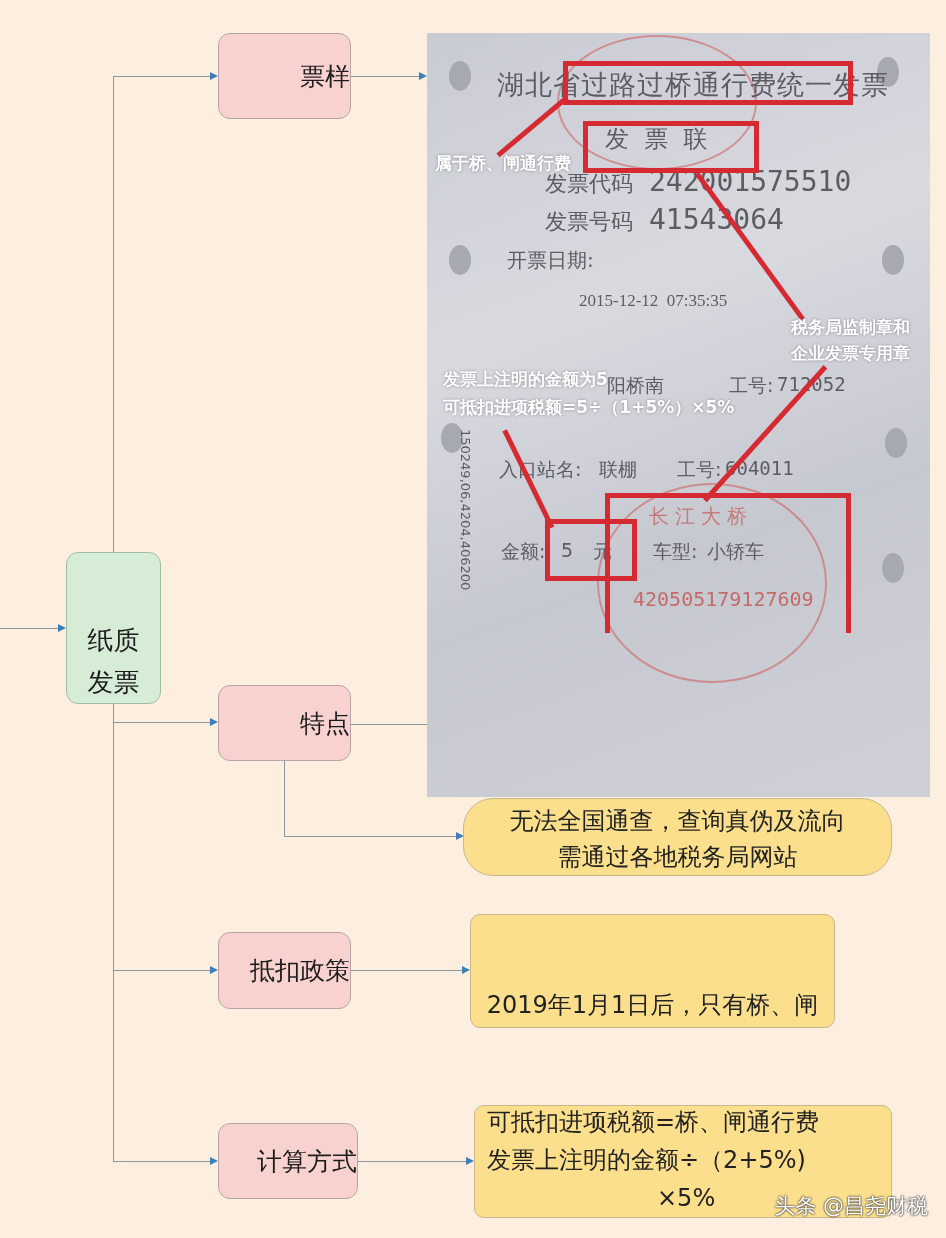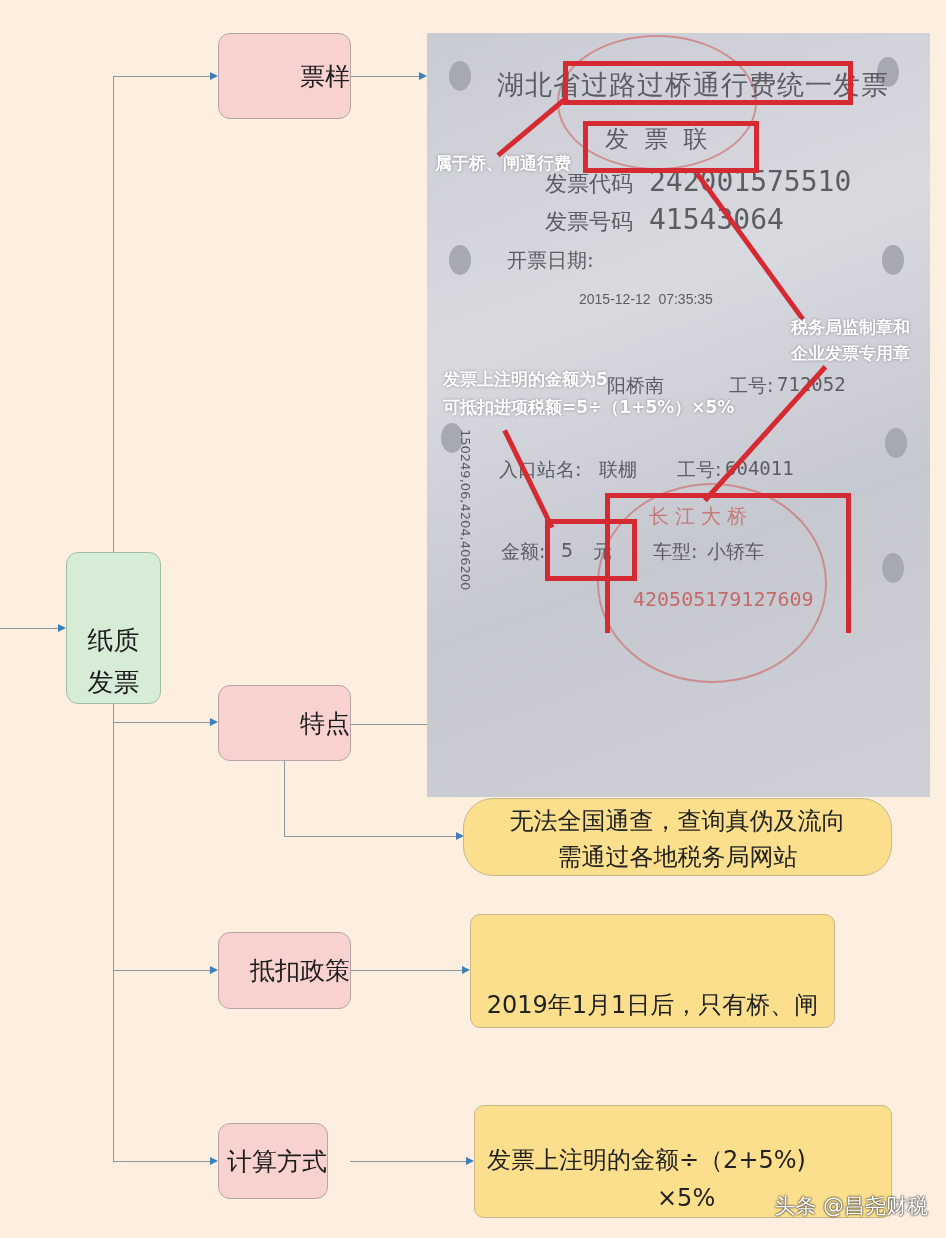--- a/index.html
+++ b/index.html
@@ -64,38 +64,39 @@
 </div>
 
 <div class="node node-pink" style="left:218px; top:685px; width:133px; height:76px;">
   <span>特点</span>
 </div>
 
 <div class="node node-pink" style="left:218px; top:932px; width:133px; height:77px;">
   <span>抵扣政策</span>
 </div>
 
-<div class="node node-pink" style="left:218px; top:1123px; width:110px; height:76px;">
+<div class="node node-pink" style="left:218px; top:1123px; width:140px; height:76px;">
   <span>计算方式</span>
 </div>
 
 <div class="node node-yellow pill" style="left:463px; top:697px; width:429px; height:56px;">
   <span>非增值税管理新系统开具</span>
 </div>
 
 <div class="node node-yellow pill" style="left:463px; top:798px; width:429px; height:78px; line-height:36px;">
   <span>无法全国通查，查询真伪及流向</span>
   <span>需通过各地税务局网站</span>
 </div>
 
 <div class="node node-yellow rect-y" style="left:470px; top:914px; width:365px; height:114px; line-height:44px;">
   <span>2019年1月1日后，只有桥、闸</span>
 </div>
 
 <div class="node node-yellow rect-y" style="left:474px; top:1105px; width:418px; height:113px; line-height:38px; align-items:flex-start; padding-left:12px;">
+  <span>可抵扣进项税额=桥、闸通行费</span>
   <span>发票上注明的金额÷（2+5%)</span>
   <span style="padding-left:170px;">×5%</span>
 </div>
 
 <div class="photo">
 
   <div class="hole" style="left:22px; top:28px;"></div>
   <div class="hole" style="left:450px; top:24px;"></div>
   <div class="hole" style="left:22px; top:212px;"></div>
   <div class="hole" style="left:455px; top:212px;"></div>
@@ -106,21 +107,21 @@
   <div class="stamp" style="left:130px; top:2px; width:200px; height:135px;"></div>
   <div class="stamp" style="left:170px; top:450px; width:230px; height:200px;"></div>
 
   <div class="ptext" style="left:70px; top:34px; font-size:27px; letter-spacing:1px;">湖北省过路过桥通行费统一发票</div>
   <div class="ptext" style="left:178px; top:90px; font-size:24px; white-space:pre;">发  票  联</div>
   <div class="ptext" style="left:118px; top:136px; font-size:22px;">发票代码</div>
   <div class="ptext" style="left:222px; top:132px; font-size:28px; font-family:'DejaVu Sans Mono', monospace;">242001575510</div>
   <div class="ptext" style="left:118px; top:174px; font-size:22px;">发票号码</div>
   <div class="ptext" style="left:222px; top:170px; font-size:28px; font-family:'DejaVu Sans Mono', monospace;">41543064</div>
   <div class="ptext" style="left:80px; top:214px; font-size:20px;">开票日期:</div>
-  <div class="ptext" style="left:152px; top:258px; font-size:14px; font-family:Liberation Sans, sans-serif; white-space:pre;">2015-12-12  07:35:35</div>
+  <div class="ptext" style="left:152px; top:258px; font-size:17px; font-family:Liberation Serif, serif; white-space:pre;">2015-12-12  07:35:35</div>
   <div class="ptext" style="left:180px; top:340px; font-size:19px;">阳桥南</div>
   <div class="ptext" style="left:302px; top:340px; font-size:19px;">工号:</div>
   <div class="ptext" style="left:350px; top:340px; font-size:19px; font-family:'DejaVu Sans Mono', monospace;">712052</div>
   <div class="ptext" style="left:72px; top:424px; font-size:19px;">入口站名:</div>
   <div class="ptext" style="left:172px; top:424px; font-size:19px;">联棚</div>
   <div class="ptext" style="left:250px; top:424px; font-size:19px;">工号:</div>
   <div class="ptext" style="left:298px; top:424px; font-size:19px; font-family:'DejaVu Sans Mono', monospace;">604011</div>
   <div class="ptext" style="left:74px; top:506px; font-size:19px;">金额:</div>
   <div class="ptext" style="left:134px; top:506px; font-size:19px;">5</div>
   <div class="ptext" style="left:166px; top:506px; font-size:19px;">元</div>

